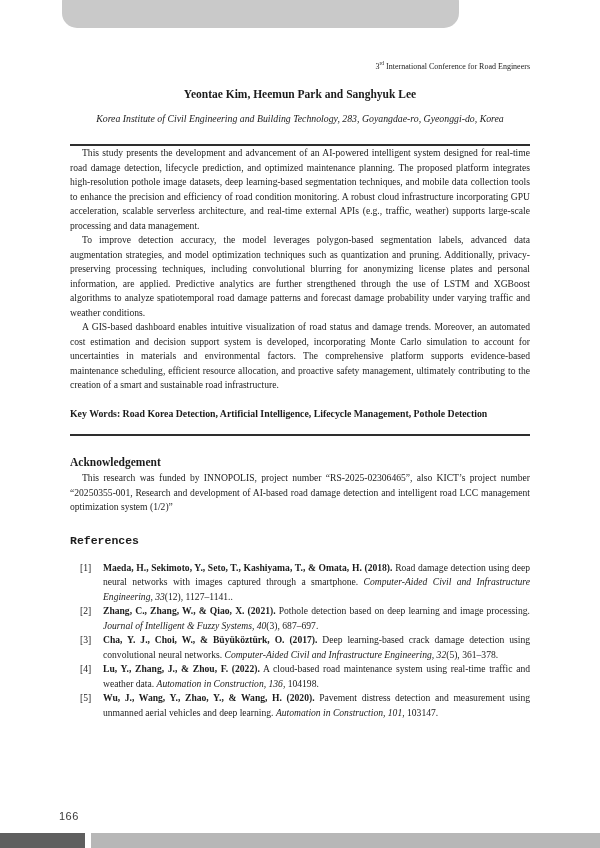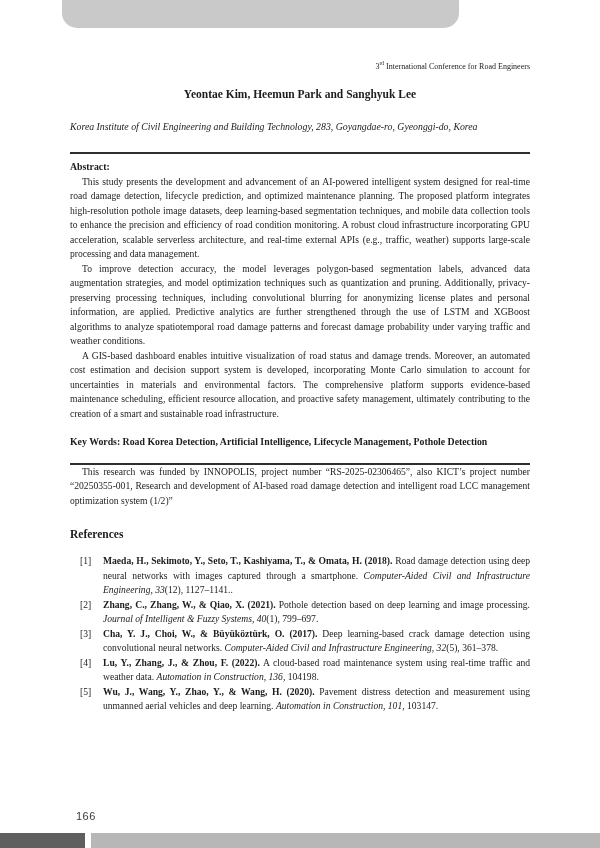--- a/index.html
+++ b/index.html
@@ -19,46 +19,46 @@
   }
   .content{padding:58px 70px 0 70px;}
   .conf-header{text-align:right;font-size:8px;line-height:11px;color:#222;}
   .conf-header sup{font-size:5.5px;vertical-align:super;}
   .title{
     margin:15px 0 0 0;
     font-size:13.5px;line-height:19px;font-weight:bold;
     text-align:center;
   }
   .authors{margin-top:16px;text-align:center;font-size:11.5px;font-weight:bold;}
-  .affiliation{margin-top:21px;font-size:9.8px;font-style:italic;line-height:12.5px;}
+  .affiliation{margin-top:13px;text-align:center;font-size:9.8px;font-style:italic;line-height:12.5px;}
   .correspondence{text-align:center;font-size:9.8px;line-height:12.5px;}
   .rule{height:2px;background:#2e2e2e;}
   .rule-top{margin-top:19px;}
   .rule-bottom{margin-top:13px;}
   .abstract-heading{margin-top:6px;font-size:9.8px;font-weight:bold;line-height:14.5px;}
   .para{
     margin:0;font-size:9.6px;line-height:14.5px;
     text-align:justify;text-indent:12px;
   }
   .keywords{margin-top:14px;font-size:9.8px;font-weight:bold;line-height:14.5px;}
   .section-heading{margin:19px 0 0 0;font-size:11.5px;font-weight:bold;line-height:14px;}
   .section-heading + .para{margin-top:2px;}
-  .refs-heading{}
+  .refs-heading{font-family:Liberation Mono, monospace;}
   .ref-list{margin-top:13px;}
   .ref-item{
     position:relative;
     padding-left:33px;
     font-size:9.6px;line-height:14.5px;
     text-align:justify;
   }
   .ref-num{position:absolute;left:10px;top:0;}
   .ref-authors{font-weight:bold;}
   .ref-journal{font-style:italic;}
   .footer{
-    position:absolute;left:76px;bottom:26px;
+    position:absolute;left:59px;bottom:26px;
     display:flex;align-items:center;gap:12px;
     font-family:"Liberation Sans", sans-serif;
     margin-top:20px;
   }
   .page-num{font-size:11px;color:#3a3a3a;letter-spacing:0.5px;}
   .logo{display:flex;align-items:center;gap:5px;}
   .logo-icre{
     font-size:14px;font-weight:bold;font-style:italic;
     color:#4d4d4d;letter-spacing:-0.5px;
     border-bottom:1.5px solid #9a9a9a;
@@ -91,33 +91,33 @@
 
   <div class="content">
     <div class="conf-header">
       <div><span>3</span><sup>rd</sup><span> International Conference for Road Engineers</span></div>
     </div>
 
     <div class="authors">Yeontae Kim, Heemun Park and Sanghyuk Lee</div>
     <div class="affiliation">Korea Institute of Civil Engineering and Building Technology, 283, Goyangdae-ro, Gyeonggi-do, Korea</div>
 
     <div class="rule rule-top"></div>
-    <div class="abstract-heading">Abstract:</div>
     <p class="para">This study presents the development and advancement of an AI-powered intelligent system designed for real-time road damage detection, lifecycle prediction, and optimized maintenance planning. The proposed platform integrates high-resolution pothole image datasets, deep learning-based segmentation techniques, and mobile data collection tools to enhance the precision and efficiency of road condition monitoring. A robust cloud infrastructure incorporating GPU acceleration, scalable serverless architecture, and real-time external APIs (e.g., traffic, weather) supports large-scale processing and data management.</p>
     <p class="para">To improve detection accuracy, the model leverages polygon-based segmentation labels, advanced data augmentation strategies, and model optimization techniques such as quantization and pruning. Additionally, privacy-preserving processing techniques, including convolutional blurring for anonymizing license plates and personal information, are applied. Predictive analytics are further strengthened through the use of LSTM and XGBoost algorithms to analyze spatiotemporal road damage patterns and forecast damage probability under varying traffic and weather conditions.</p>
     <p class="para">A GIS-based dashboard enables intuitive visualization of road status and damage trends. Moreover, an automated cost estimation and decision support system is developed, incorporating Monte Carlo simulation to account for uncertainties in materials and environmental factors. The comprehensive platform supports evidence-based maintenance scheduling, efficient resource allocation, and proactive safety management, ultimately contributing to the creation of a smart and sustainable road infrastructure.</p>
     <div class="keywords">Key Words: Road Korea Detection, Artificial Intelligence, Lifecycle Management, Pothole Detection</div>
     <div class="rule rule-bottom"></div>
 
+    <h2 class="section-heading">Acknowledgement</h2>
     <p class="para">This research was funded by INNOPOLIS, project number “RS-2025-02306465”, also KICT’s project number “20250355-001, Research and development of AI-based road damage detection and intelligent road LCC management optimization system (1/2)”</p>
 
     <h2 class="section-heading refs-heading">References</h2>
     <div class="ref-list">
       <div class="ref-item"><span class="ref-num">[1]</span><span class="ref-authors">Maeda, H., Sekimoto, Y., Seto, T., Kashiyama, T., &amp; Omata, H. (2018).</span><span> Road damage detection using deep neural networks with images captured through a smartphone. </span><span class="ref-journal">Computer-Aided Civil and Infrastructure Engineering, 33</span><span>(12), 1127–1141..</span></div>
-      <div class="ref-item"><span class="ref-num">[2]</span><span class="ref-authors">Zhang, C., Zhang, W., &amp; Qiao, X. (2021).</span><span> Pothole detection based on deep learning and image processing. </span><span class="ref-journal">Journal of Intelligent &amp; Fuzzy Systems, 40</span><span>(1), 799–697.</span></div>
+      <div class="ref-item"><span class="ref-num">[2]</span><span class="ref-authors">Zhang, C., Zhang, W., &amp; Qiao, X. (2021).</span><span> Pothole detection based on deep learning and image processing. </span><span class="ref-journal">Journal of Intelligent &amp; Fuzzy Systems, 40</span><span>(3), 687–697.</span></div>
       <div class="ref-item"><span class="ref-num">[3]</span><span class="ref-authors">Cha, Y. J., Choi, W., &amp; Büyüköztürk, O. (2017).</span><span> Deep learning-based crack damage detection using convolutional neural networks. </span><span class="ref-journal">Computer-Aided Civil and Infrastructure Engineering, 32</span><span>(5), 361–378.</span></div>
       <div class="ref-item"><span class="ref-num">[4]</span><span class="ref-authors">Lu, Y., Zhang, J., &amp; Zhou, F. (2022).</span><span> A cloud-based road maintenance system using real-time traffic and weather data. </span><span class="ref-journal">Automation in Construction, 136</span><span>, 104198.</span></div>
       <div class="ref-item"><span class="ref-num">[5]</span><span class="ref-authors">Wu, J., Wang, Y., Zhao, Y., &amp; Wang, H. (2020).</span><span> Pavement distress detection and measurement using unmanned aerial vehicles and deep learning. </span><span class="ref-journal">Automation in Construction, 101</span><span>, 103147.</span></div>
     </div>
   </div>
 
   <div class="footer">
     <span class="page-num">166</span>
   </div>
 

